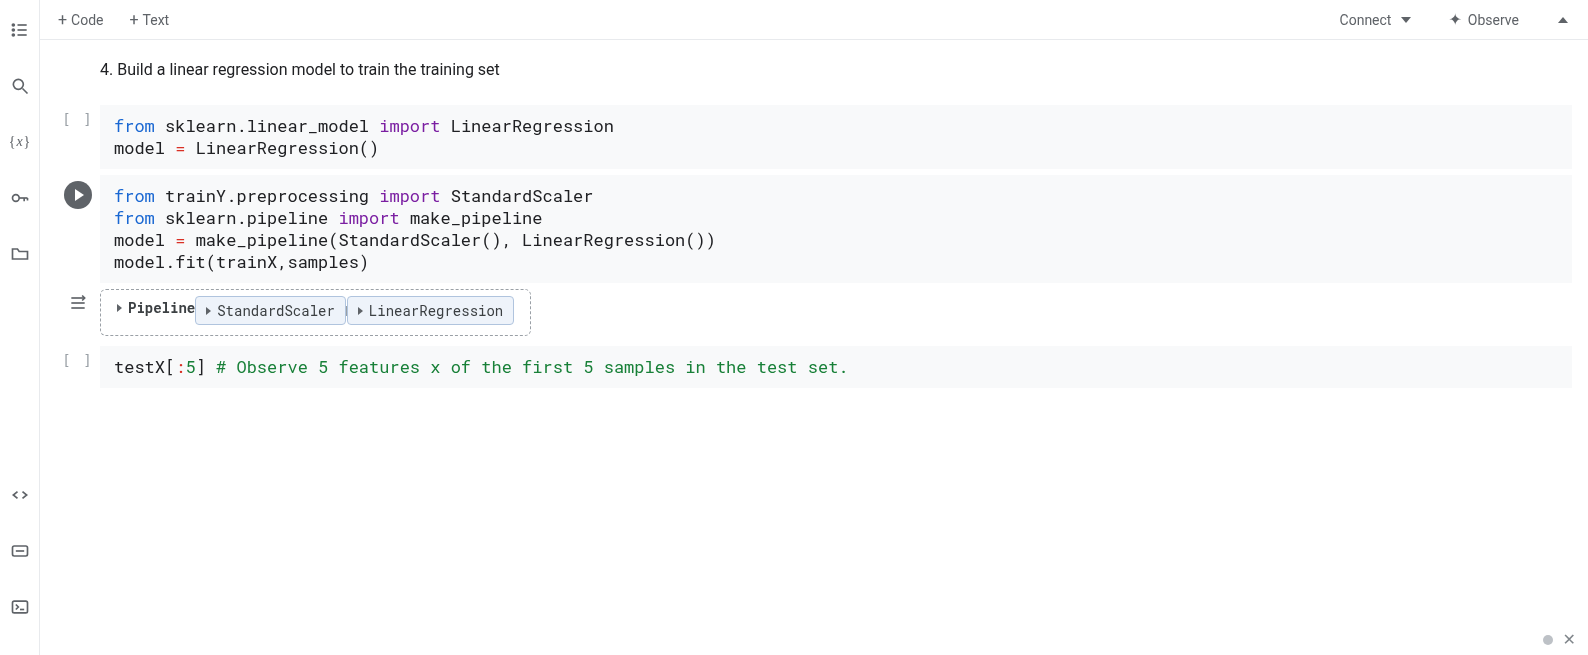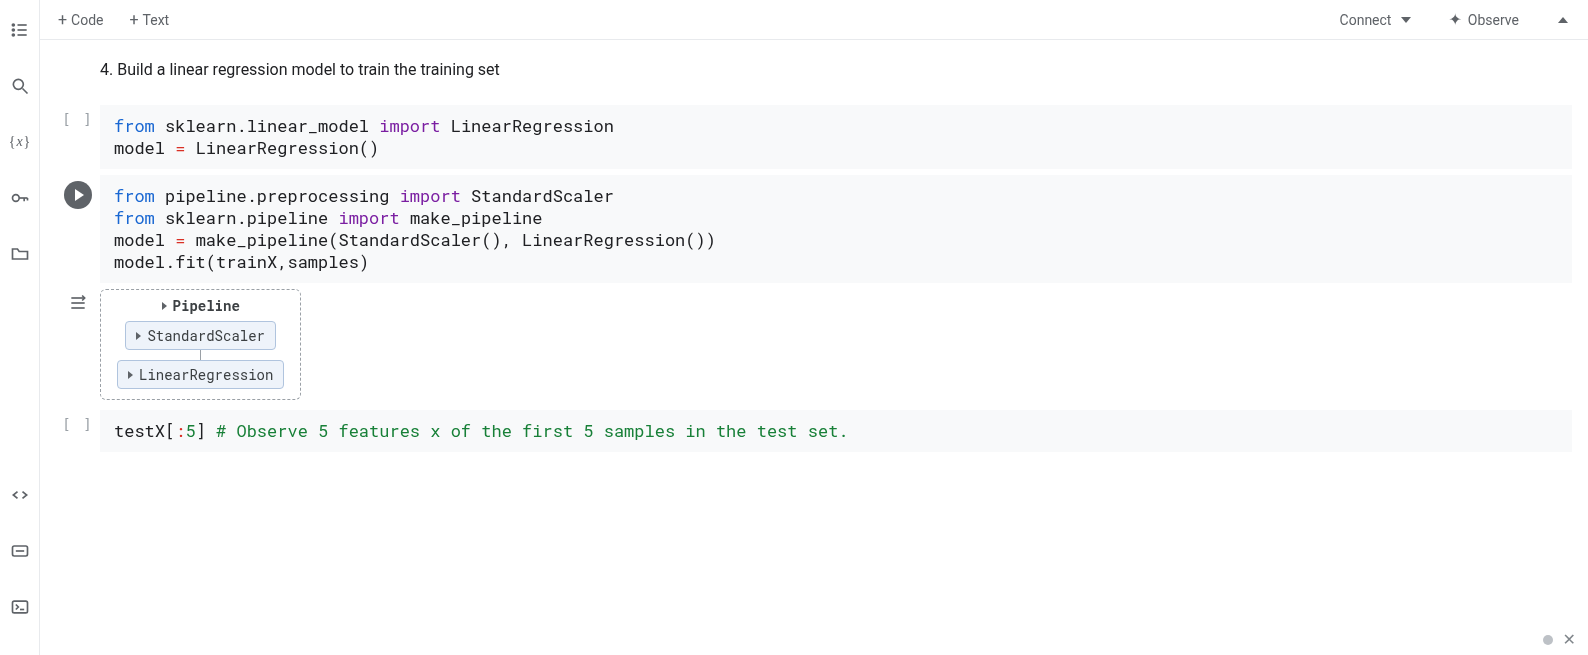--- a/index.html
+++ b/index.html
@@ -47,21 +47,21 @@
   .func { color: #202124; }
   .paren { color: #202124; }
   .op { color: #d93025; }
   .num { color: #188038; }
   .comment { color: #188038; }
 
   
   .output-row { display: flex; margin: 4px 0 10px 0; }
   .out-gutter { width: 44px; display: flex; justify-content: center; padding-top: 4px; }
   .out-icon { width: 20px; height: 20px; color: #5f6368; }
-  .diagram { border: 1px dashed #9aa0a6; border-radius: 6px; padding: 6px 16px 10px 16px; display: inline-flex; flex-direction: column; align-items: center; font-family: "Roboto Mono", Consolas, monospace; font-size: 14px; }
+  .diagram { border: 1px dashed #9aa0a6; border-radius: 6px; padding: 6px 16px 10px 16px; display: inline-flex; flex-direction: row; align-items: center; font-family: "Roboto Mono", Consolas, monospace; font-size: 14px; }
   .diag-head { display: flex; align-items: center; gap: 6px; font-weight: 700; margin-bottom: 6px; }
   .tri { width: 0; height: 0; border-left: 5px solid #5f6368; border-top: 4px solid transparent; border-bottom: 4px solid transparent; }
   .stage { border: 1px solid #b0c4de; background: #eef3fa; border-radius: 4px; padding: 4px 10px; display: flex; align-items: center; gap: 6px; }
   .connector { width: 1px; height: 10px; background: #9aa0a6; }
 
   
   .footer { position: absolute; bottom: 6px; right: 12px; display: flex; align-items: center; gap: 10px; color: #80868b; }
   .dot { width: 10px; height: 10px; border-radius: 50%; background: #bdc1c6; }
   .x { font-size: 16px; cursor: pointer; }
 </style>
@@ -165,21 +165,21 @@
       </div>
     </div>
 
     <div class="cell">
       <div class="gutter">
         <div class="run-btn">
             <div class="play"></div>
           </div>
       </div>
       <div class="cell-body">
-        <div class="code-block"><span class="kw-from">from</span> <span class="ident">pipeline.preprocessing</span> <span class="kw-import">import</span> <span class="ident">StandardScaler</span>
+        <div class="code-block"><span class="kw-from">from</span> <span class="ident">trainY.preprocessing</span> <span class="kw-import">import</span> <span class="ident">StandardScaler</span>
 <span class="kw-from">from</span> <span class="ident">sklearn.pipeline</span> <span class="kw-import">import</span> <span class="ident">make_pipeline</span>
 <span class="ident">model</span> <span class="op">=</span> <span class="func">make_pipeline</span><span class="paren">(</span><span class="func">StandardScaler</span><span class="paren">()</span><span class="ident">, </span><span class="func">LinearRegression</span><span class="paren">()</span><span class="paren">)</span>
 <span class="ident">model</span><span class="ident">.</span><span class="func">fit</span><span class="paren">(</span><span class="ident">trainX</span><span class="ident">,</span><span class="ident">samples</span><span class="paren">)</span></div>
       </div>
     </div>
 
     <div class="output-row">
       <div class="out-gutter">
         <svg class="out-icon" viewBox="0 0 24 24" fill="none" stroke="currentColor" stroke-width="2">
             <line x1="4" y1="6" x2="20" y2="6"></line>

